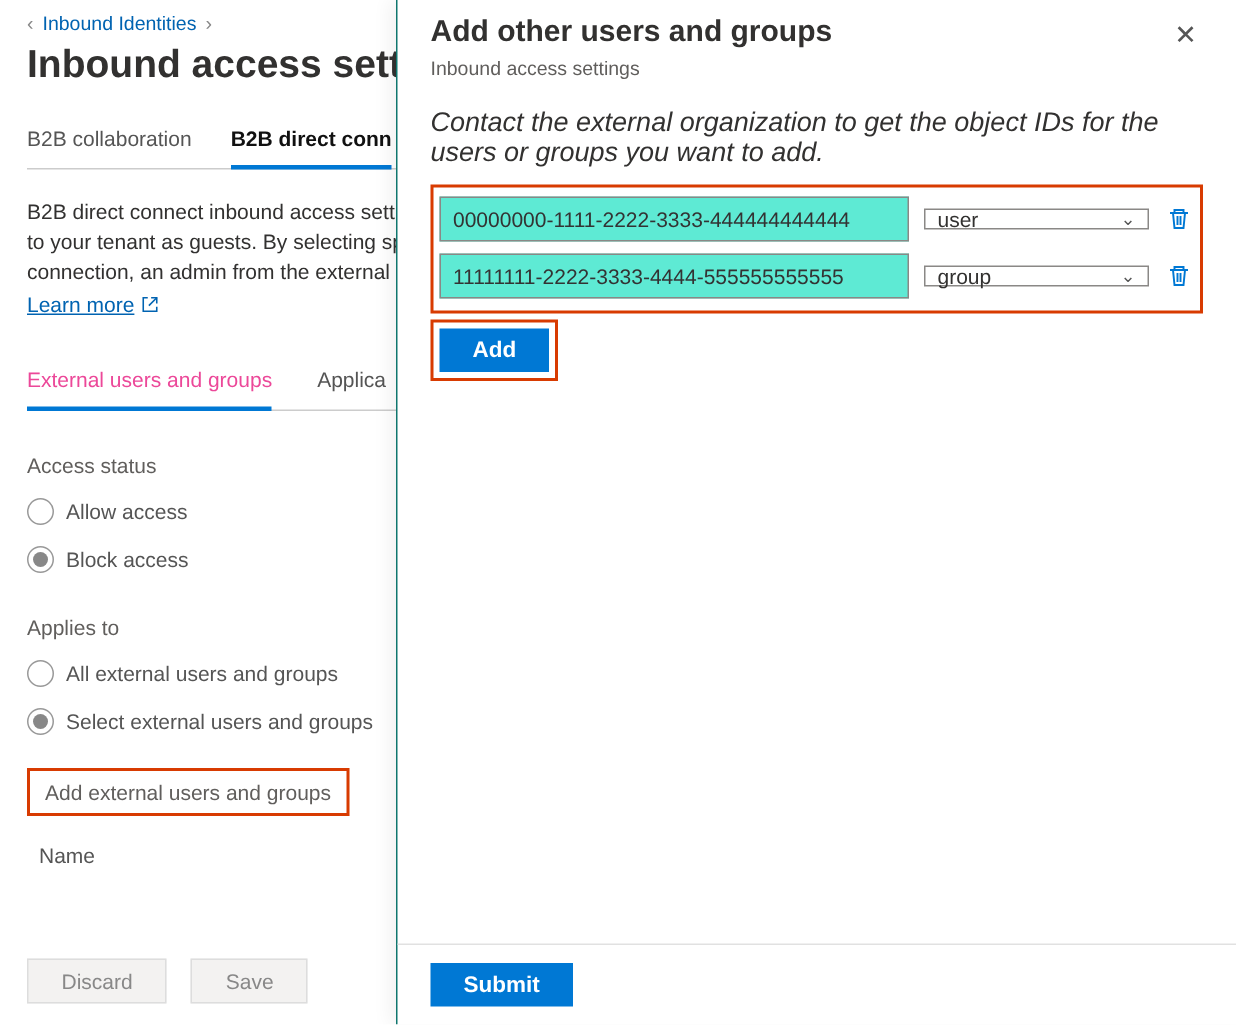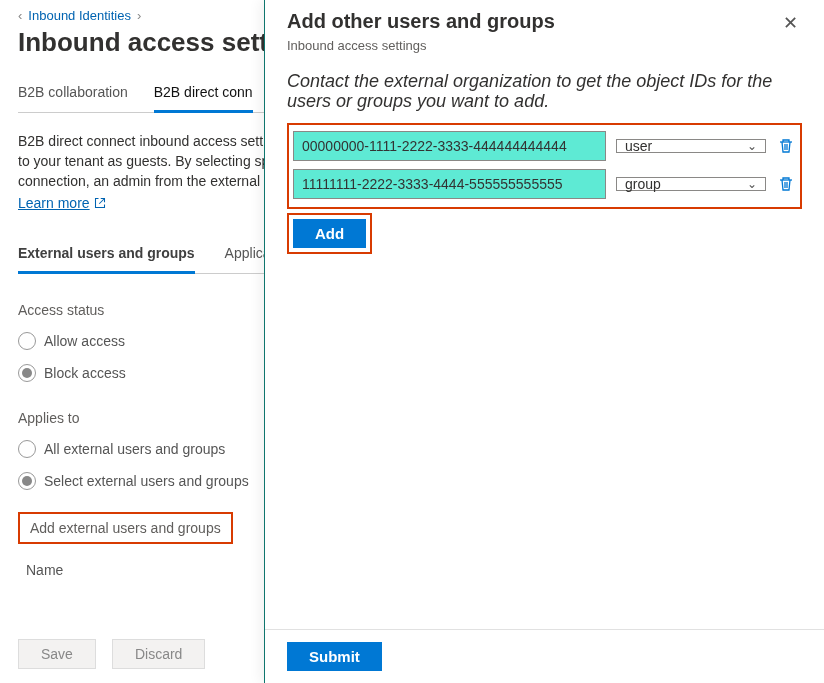--- a/index.html
+++ b/index.html
@@ -13,26 +13,26 @@
   *{box-sizing:border-box;font-family:"Segoe UI",Arial,sans-serif;}
   body{margin:0;width:824px;height:683px;overflow:hidden;color:var(--text);font-size:14px;background:#fff;position:relative;}
 
   
   .page{position:absolute;inset:0;padding:8px 18px 0;}
   .crumbs{font-size:13px;color:var(--link);display:flex;align-items:center;gap:6px;}
   .crumbs .chev{color:#888;}
   h1.page-title{font-size:26px;font-weight:600;margin:4px 0 20px;}
   .tabs{display:flex;gap:26px;border-bottom:1px solid var(--line);}
   .tab{padding:6px 0 10px;font-size:14px;color:#555;cursor:pointer;}
-  .tab.active{color:#111;font-weight:400;border-bottom:3px solid var(--blue);margin-bottom:-1px;}
+  .tab.active{color:#111;font-weight:700;border-bottom:3px solid var(--blue);margin-bottom:-1px;}
   .desc{margin:18px 0 4px;font-size:14px;line-height:20px;}
   .learn{color:var(--link);font-size:14px;display:inline-flex;align-items:center;gap:4px;}
   .subtabs{display:flex;gap:30px;margin-top:30px;border-bottom:1px solid var(--line);}
   .subtab{padding:4px 0 10px;font-size:14px;color:#555;cursor:pointer;}
-  .subtab.active{color:#404040;font-weight:700;border-bottom:3px solid var(--blue);margin-bottom:-1px;}
+  .subtab.active{color:#ec4899;font-weight:400;border-bottom:3px solid var(--blue);margin-bottom:-1px;}
   .section-label{margin-top:28px;color:var(--muted);font-size:14px;}
   .radio-row{display:flex;align-items:center;gap:8px;margin-top:14px;color:#555;}
   .radio{width:18px;height:18px;border:1px solid #999;border-radius:50%;display:inline-flex;align-items:center;justify-content:center;}
   .radio.inner::after{content:"";width:10px;height:10px;border-radius:50%;background:#888;}
   .highlight-red{border:2px solid var(--red);}
   .add-ext{display:inline-block;margin-top:22px;padding:6px 10px;color:var(--muted);}
   .name-label{margin:18px 0 0 8px;color:#555;}
   .footer-btns{position:absolute;left:18px;bottom:14px;display:flex;gap:16px;}
   .btn-grey{background:#f3f2f1;border:1px solid #ddd;color:#888;padding:6px 22px;font-size:14px;cursor:pointer;}
 
@@ -108,22 +108,22 @@
   <div class="radio-row">
     <span class="radio inner"></span>
     <span>Select external users and groups</span>
   </div>
 
   <span class="add-ext highlight-red">Add external users and groups</span>
 
   <div class="name-label">Name</div>
 
   <div class="footer-btns">
+    <button class="btn-grey">Discard</button>
     <button class="btn-grey">Save</button>
-    <button class="btn-grey">Discard</button>
   </div>
 </div>
 
 <div class="panel">
   <div class="panel-header">
     <div class="panel-title-row">
       <h2 class="panel-title">Add other users and groups</h2>
       <button class="close">
         <span>✕</span>
       </button>

